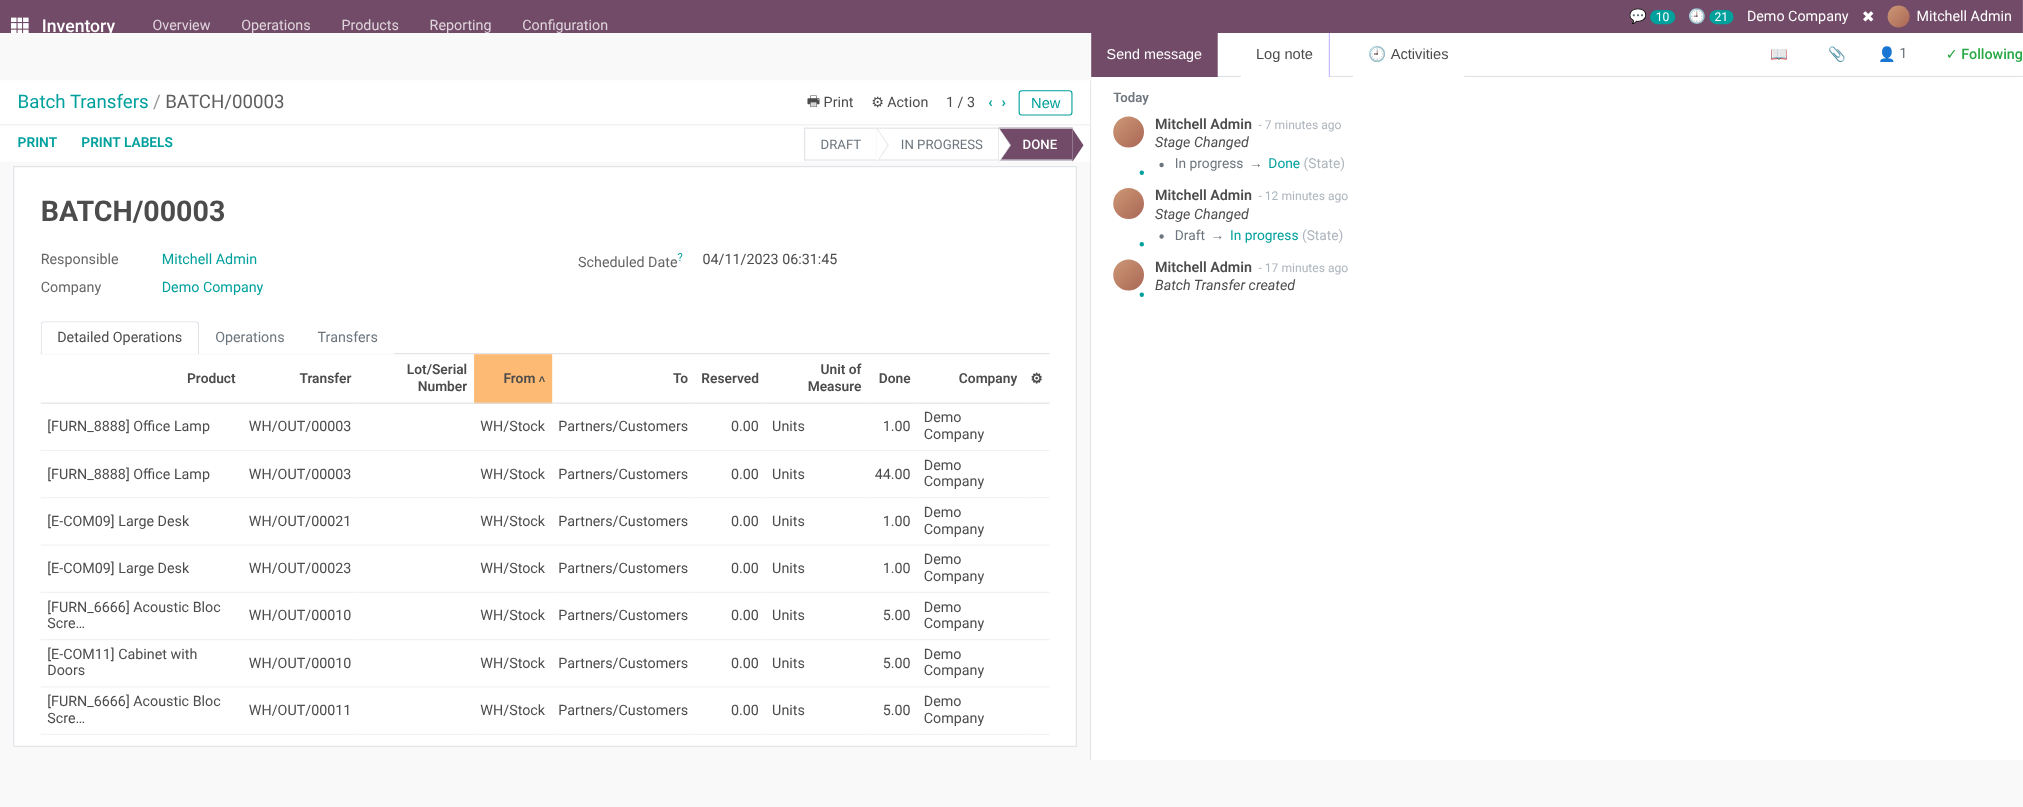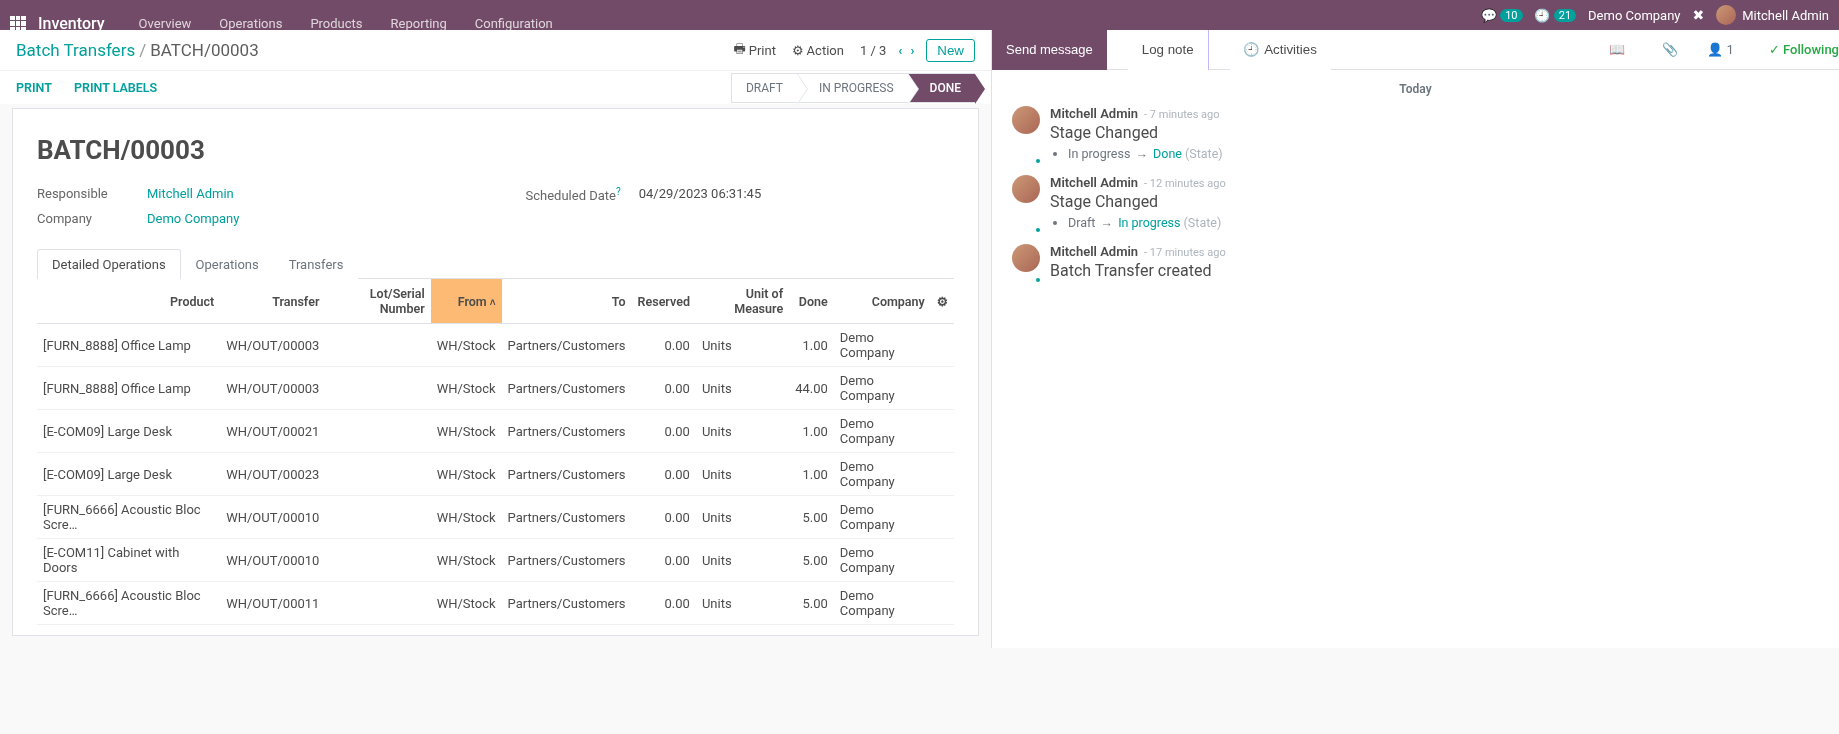--- a/index.html
+++ b/index.html
@@ -11,21 +11,21 @@
 .apps-icon span { background: #fff; }
 .app-title { font-size: 16px; font-weight: 500; margin-left: 8px; margin-right: 18px; }
 .topnav-item { color: #e0d5dc; padding: 0 12px; cursor: pointer; font-size: 13px; }
 .badge-msg, .badge-clock { display: inline-flex; align-items: center; gap: 3px; cursor: pointer; color: #fff; }
 .badge-count { background: #00a09d; color: #fff; border-radius: 8px; padding: 0 5px; font-size: 11px; }
 .tools-icon { cursor: pointer; font-size: 14px; }
 .avatar { width: 20px; height: 20px; border-radius: 50%; background: linear-gradient(135deg,#c97,#a65); display:inline-block;}
 .user-block { display: flex; align-items: center; gap: 6px; cursor: pointer; }
 
 .main-wrap { display: flex; }
-.main-left { flex: 0 0 992px; border-right: 1px solid #dee2e6; }
+.main-left { flex: 0 0 992px; border-right: 1px solid #dee2e6; margin-top: 43px; }
 .main-right { flex: 1; background: #fff; }
 
 .control-bar { background: #fff; display: flex; align-items: center; padding: 6px 16px; height: 40px; }
 .bc-root { color: #00a09d; font-size: 17px; cursor: pointer; }
 .bc-sep { color: #999; font-size: 17px; margin: 0 4px; }
 .bc-leaf { color: #5f5e5e; font-size: 17px; }
 .cb-spacer { flex: 1; }
 .cb-btn { color: #4c4c4c; padding: 0 8px; cursor: pointer; display: inline-flex; align-items: center; gap: 3px; }
 .cb-pager { color: #4c4c4c; margin: 0 8px; }
 .pager-arrow { color: #00a09d; padding: 0 4px; cursor: pointer; font-weight: bold; }
@@ -70,30 +70,30 @@
 .chatter-actions { display: flex; border-bottom: 1px solid #dee2e6; align-items: center; height: 40px; gap: 21px;}
 .btn-send { background: #714B67; color: #fff; border: none; padding: 0 14px; height: 40px; cursor: pointer; font-size: 13px;}
 .btn-log { background: #fff; border: none; border-right: 1px solid #c4b5fd; padding: 0 14px; height: 40px; cursor: pointer; color: #4c4c4c;}
 .btn-act { background: #fff; border: none; padding: 0 14px; height: 40px; cursor: pointer; color: #4c4c4c; display: inline-flex; align-items: center; gap: 4px;}
 .ch-spacer { flex: 1; }
 .ch-ico { padding: 0 8px; color: #6c757d; cursor: pointer; }
 .ch-follow { display: inline-flex; align-items: center; gap: 3px; color: #6c757d; padding-right: 14px;}
 .follow-yes { color: #28a745; cursor: pointer; font-weight: 500;}
 
 .chatter-body { padding: 8px 20px; }
-.date-sep { text-align: center; color: #6c757d; font-weight: 600; font-size: 12px; margin: 4px 0 10px 0;}
+.date-sep { color: #6c757d; font-weight: 600; font-size: 12px; margin: 4px 0 10px 0;}
 .msg { display: flex; gap: 10px; margin-bottom: 14px; }
 .msg-avatar { position: relative; }
 .msg-avatar .avatar { width: 28px; height: 28px; }
 .msg-avatar .presence { position:absolute; bottom:-4px; right:-2px; width:8px; height:8px; background:#00a09d; border-radius:50%; border:2px solid #fff;}
 .msg-body { flex: 1; }
 .msg-head { display: flex; align-items: baseline; gap: 6px; }
 .msg-author { font-weight: 600; color: #4c4c4c; }
 .msg-time { color: #adb5bd; font-size: 11px; }
-.msg-sub { color: #4c4c4c; font-size: 16px; margin-top: 2px;}
+.msg-sub { color: #4c4c4c; font-size: 13px; margin-top: 2px; font-style: italic;}
 .msg ul { margin: 4px 0 0 18px; }
 .msg li { color: #6c757d; font-size: 12.5px; }
 .state-arrow { color: #6c757d; margin: 0 2px;}
 .state-link { color: #00a09d; }
 .state-meta { color: #adb5bd; }
 </style>
 </head>
 <body>
 
 <div class="topbar">
@@ -173,21 +173,21 @@
               <span class="field-link">Mitchell Admin</span>
             </div>
       <div class="field-row">
               <span class="field-label">Company</span>
               <span class="field-link">Demo Company</span>
             </div>
     </div>
     <div class="field-col">
       <div class="field-row">
               <span class="field-scheduled-label"><span>Scheduled Date</span><sup>?</sup></span>
-              <span class="field-val">04/29/2023 06:31:45</span>
+              <span class="field-val">04/11/2023 06:31:45</span>
             </div>
     </div>
   </div>
 
   <div class="tabs">
     <div class="tab active">Detailed Operations</div>
     <div class="tab">Operations</div>
     <div class="tab">Transfers</div>
   </div>
 

